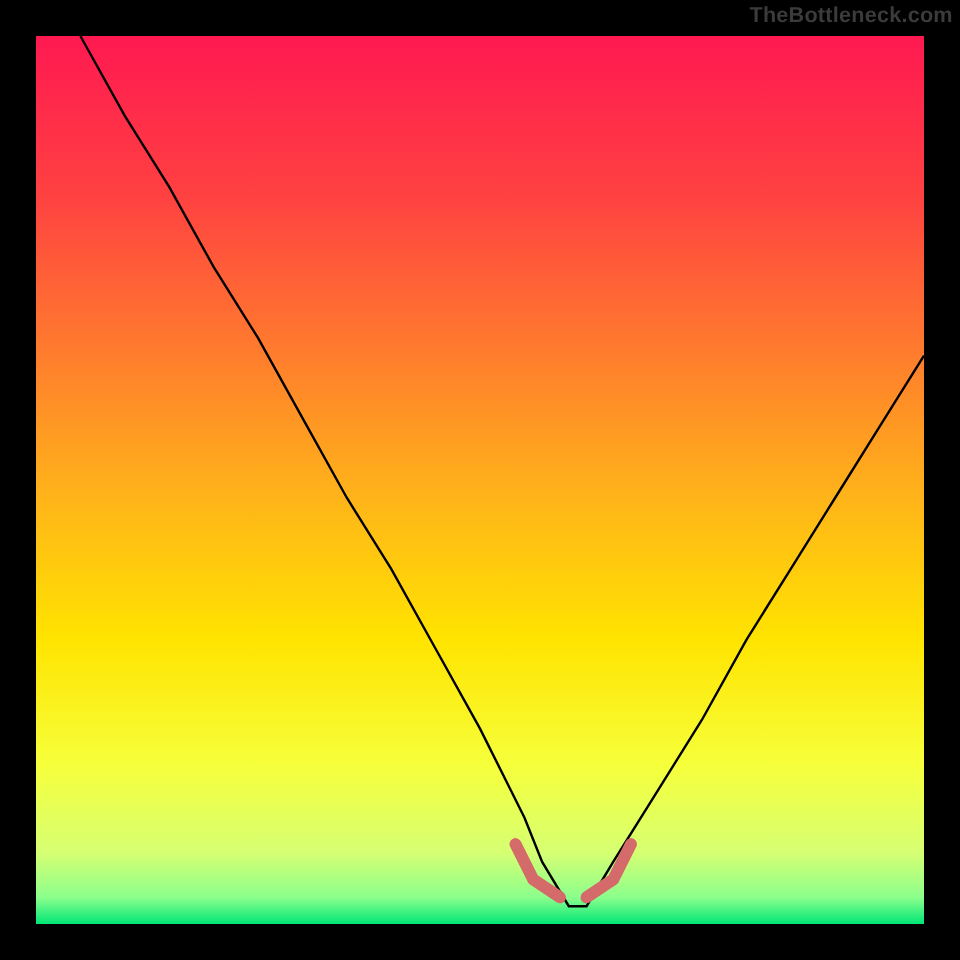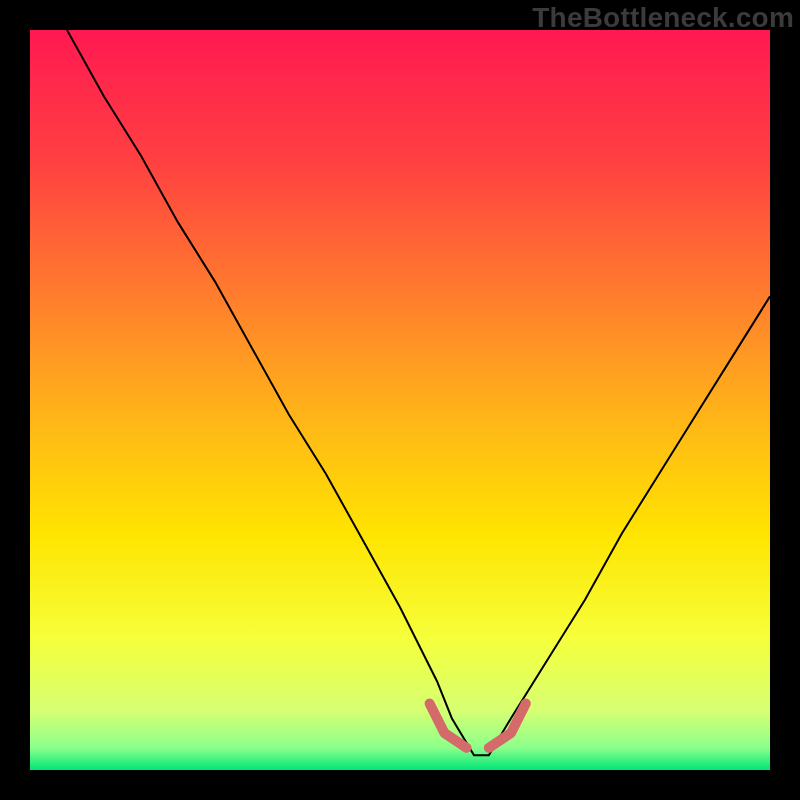--- a/index.html
+++ b/index.html
@@ -13,21 +13,21 @@
   }
   .chart-container {
     position: relative;
     width: 800px;
     height: 800px;
   }
   .watermark {
     position: absolute;
     top: 2px;
     right: 6px;
-    font-size: 28px;
+    font-size: 18px;
     font-weight: 600;
     color: #3b3b3b;
     letter-spacing: 0.2px;
     z-index: 20;
   }
   svg {
     position: absolute;
     top: 0;
     left: 0;
   }

